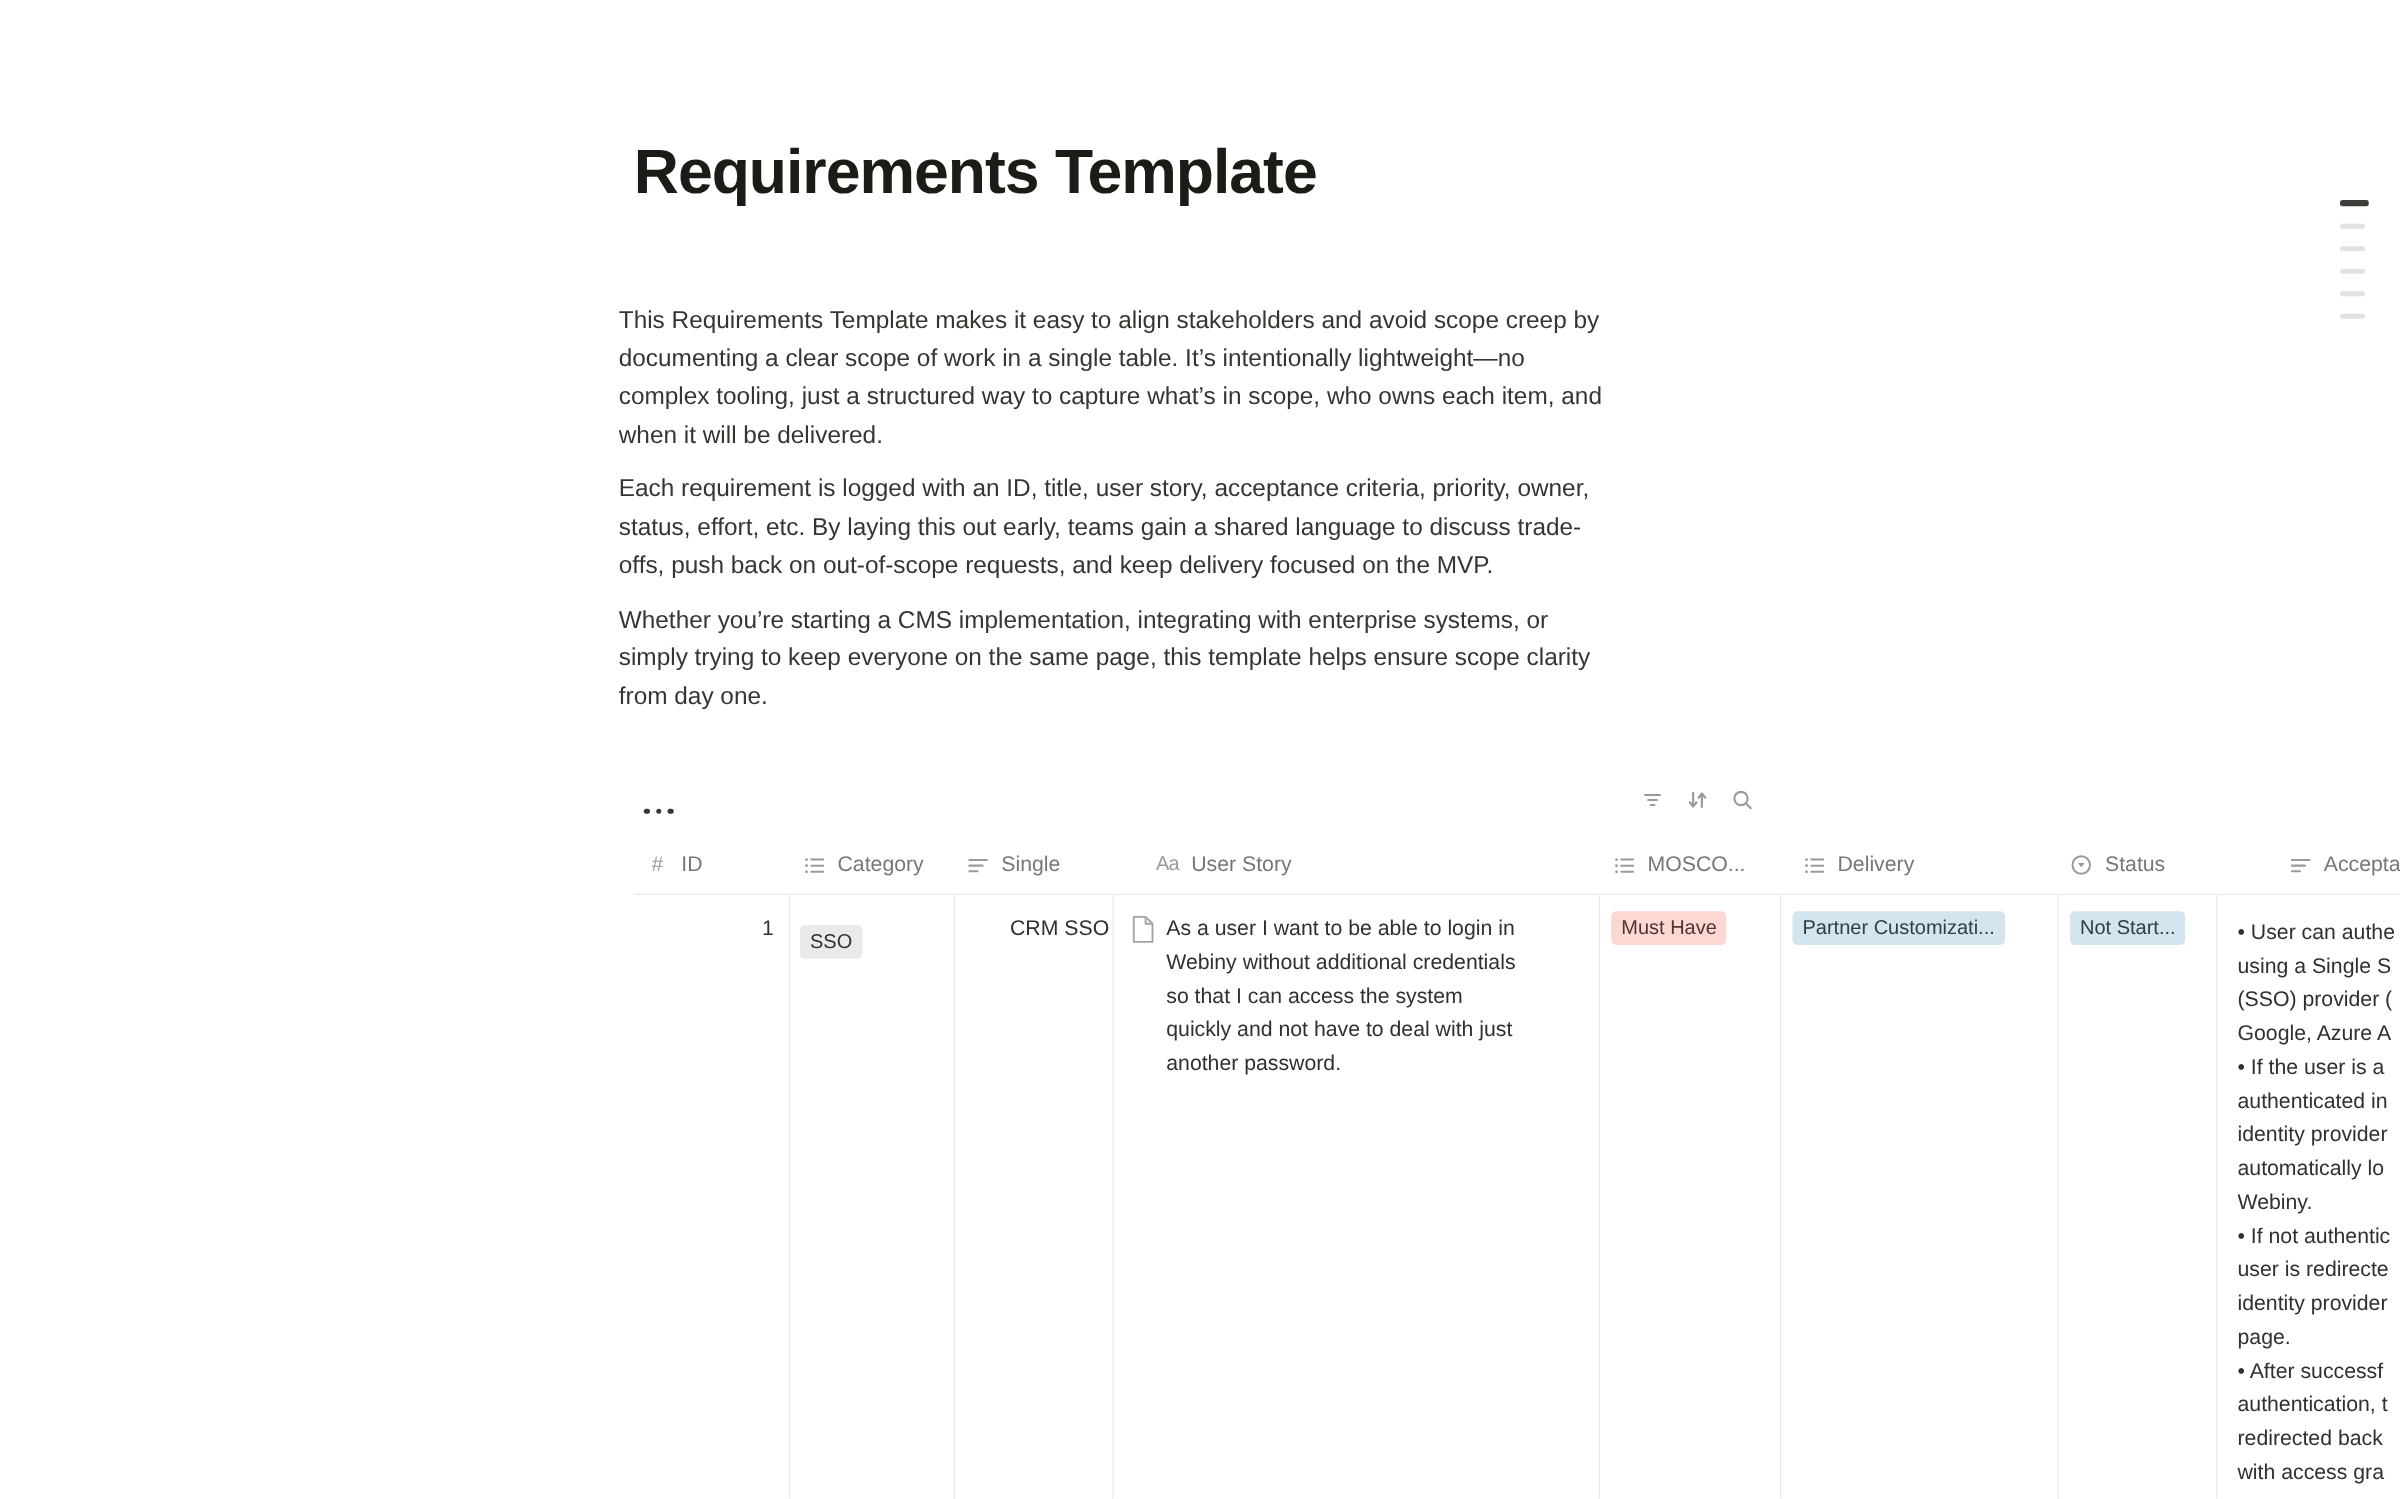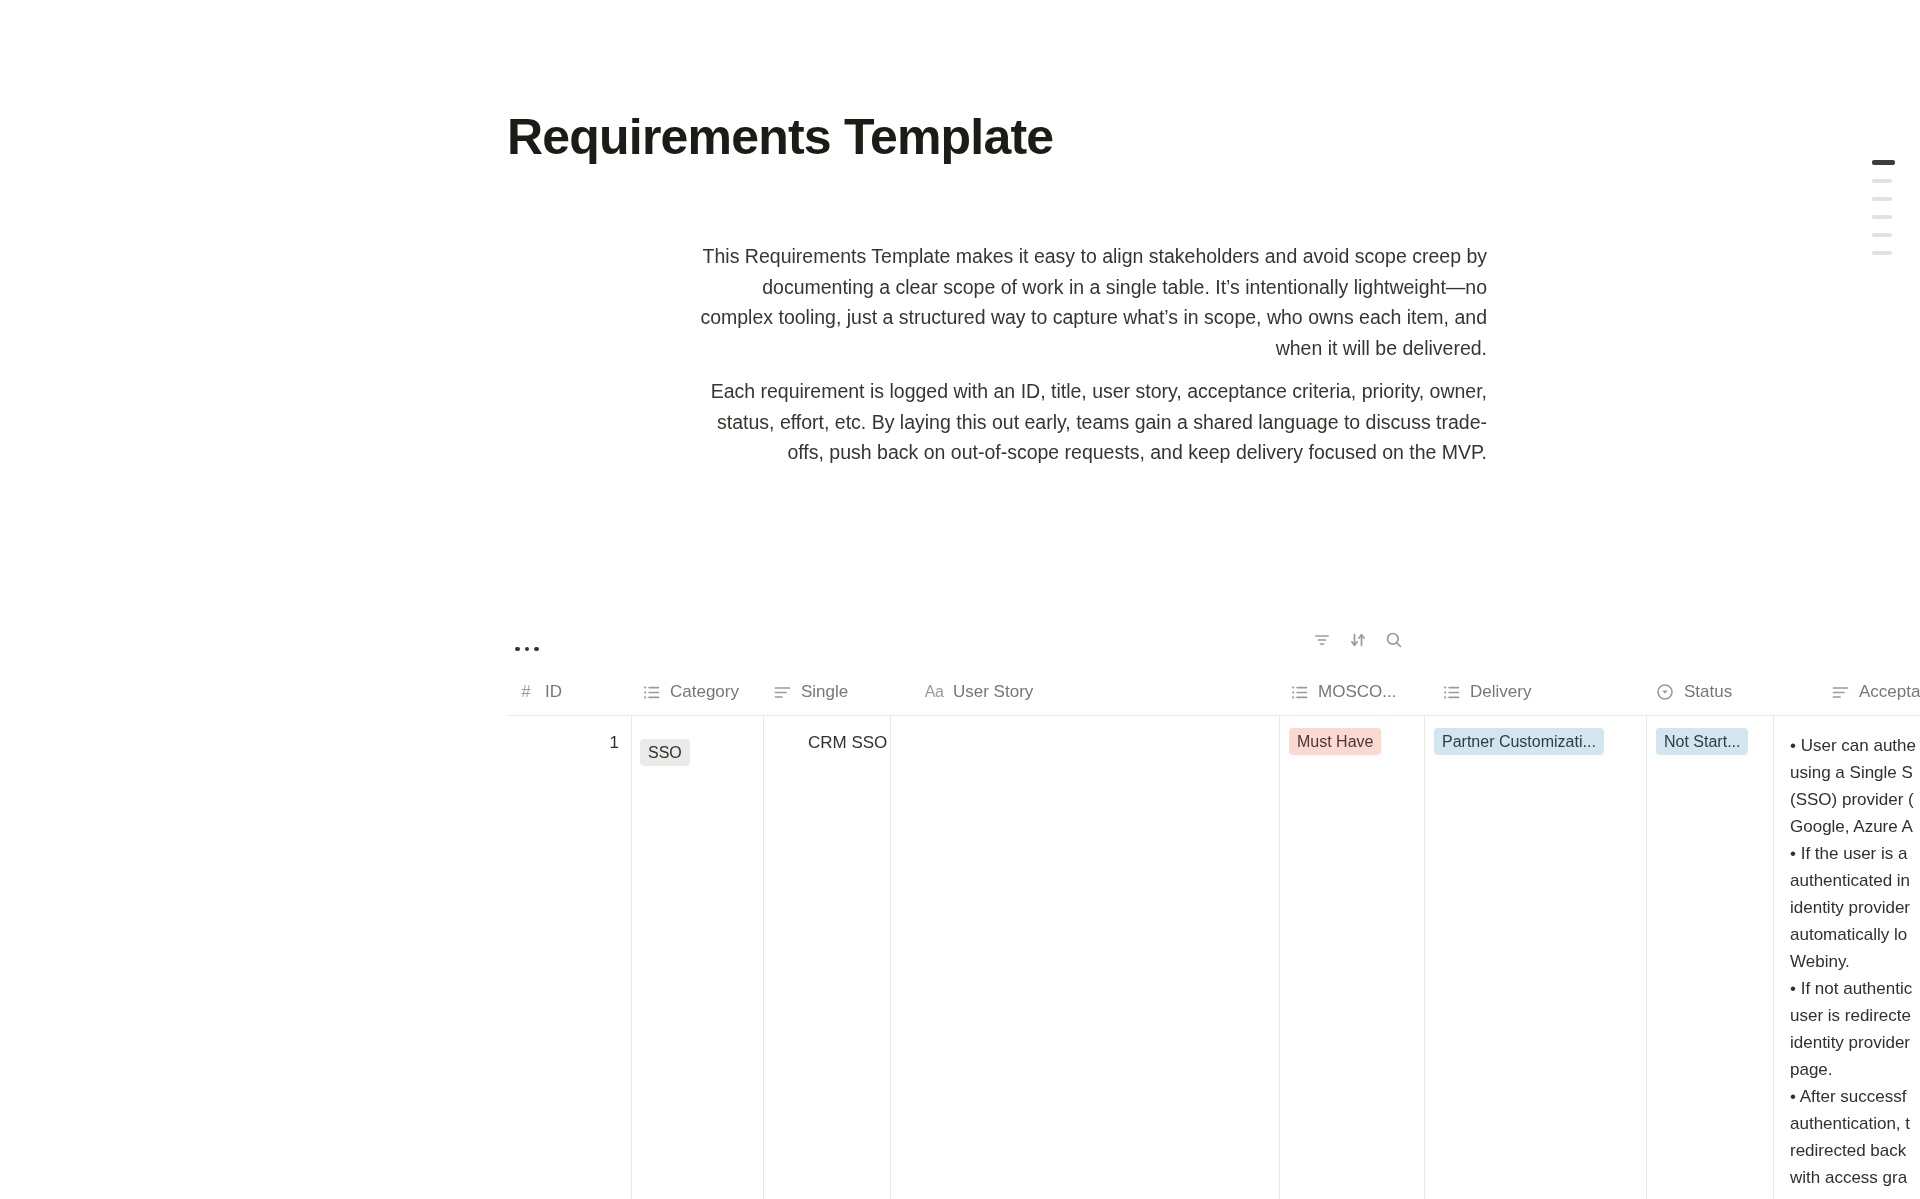--- a/index.html
+++ b/index.html
@@ -3,21 +3,21 @@
 <meta charset="utf-8">
 <style>
   * { margin:0; padding:0; box-sizing:border-box; }
   html,body { width:1920px; height:1199px; background:#ffffff; overflow:hidden;
     font-family:"Liberation Sans", sans-serif; color:#32302c; }
   .canvas { position:absolute; top:0; left:0; width:1748px; height:1199px; background:#fff;text-decoration:underline; }
 
   
   .page-title { position:absolute; left:507px; top:106px; font-size:50px; line-height:62px;
     font-weight:700; color:#1d1b16; letter-spacing:-0.8px; }
-  .intro { position:absolute; left:507px; top:241px; width:980px;text-align:right; }
+  .intro { position:absolute; left:495px; top:241px; width:980px; }
   .intro p { font-size:19.5px; line-height:30.5px; color:#373530; white-space:pre-line;
     margin-bottom:13px; }
 
   
   .toc { position:absolute; left:1872px; top:160px; display:flex; flex-direction:column;
     align-items:flex-start; gap:14px; }
   .toc .dash { height:4px; border-radius:2px; background:#e3e2e0; width:20px; }
   .toc .dash.active { background:#3f3d3a; width:23px; height:5px; }
 
   
@@ -73,20 +73,23 @@
   <h1 class="page-title">Requirements Template</h1>
 
   <div class="intro">
     <p>This Requirements Template makes it easy to align stakeholders and avoid scope creep by
 documenting a clear scope of work in a single table. It’s intentionally lightweight—no
 complex tooling, just a structured way to capture what’s in scope, who owns each item, and
 when it will be delivered.</p>
     <p>Each requirement is logged with an ID, title, user story, acceptance criteria, priority, owner,
 status, effort, etc. By laying this out early, teams gain a shared language to discuss trade-
 offs, push back on out-of-scope requests, and keep delivery focused on the MVP.</p>
+    <p>Whether you’re starting a CMS implementation, integrating with enterprise systems, or
+simply trying to keep everyone on the same page, this template helps ensure scope clarity
+from day one.</p>
   </div>
 
   <div class="toc">
     <div class="dash active"></div>
     <div class="dash"></div>
     <div class="dash"></div>
     <div class="dash"></div>
     <div class="dash"></div>
     <div class="dash"></div>
   </div>
@@ -212,20 +215,33 @@
       <div class="vline v6"></div>
 
       <div class="cell cell-id">1</div>
 
       <div class="cell cell-category">
         <span class="tag tag-gray">SSO</span>
       </div>
 
       <div class="cell cell-title">CRM SSO</div>
 
+      <div class="cell cell-story">
+        <span class="doc-icon">
+          <svg width="19" height="23" viewBox="0 0 19 23" fill="none" stroke="#a5a4a1" stroke-width="1.5" stroke-linejoin="round">
+            <path d="M2 1.5 H11.5 L17 7 V21.5 H2 Z"></path>
+            <path d="M11.5 1.5 V7 H17"></path>
+          </svg>
+        </span>
+        <span class="story-text">As a user I want to be able to login in
+Webiny without additional credentials
+so that I can access the system
+quickly and not have to deal with just
+another password.</span>
+      </div>
 
       <div class="cell cell-moscow">
         <span class="tag tag-red">Must Have</span>
       </div>
 
       <div class="cell cell-delivery">
         <span class="tag tag-blue">Partner Customizati...</span>
       </div>
 
       <div class="cell cell-status">

